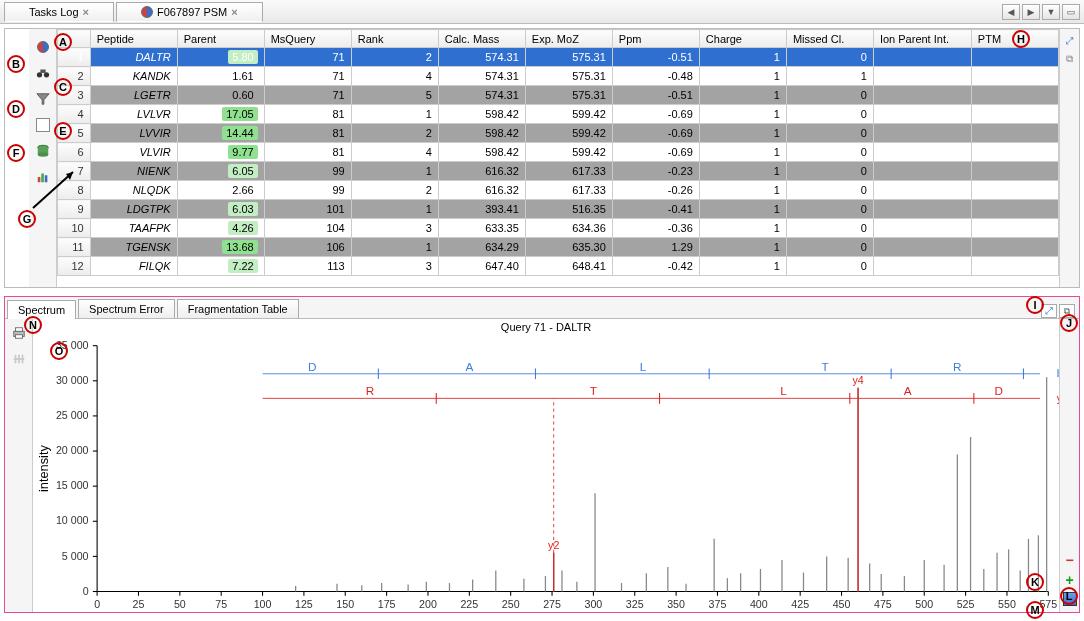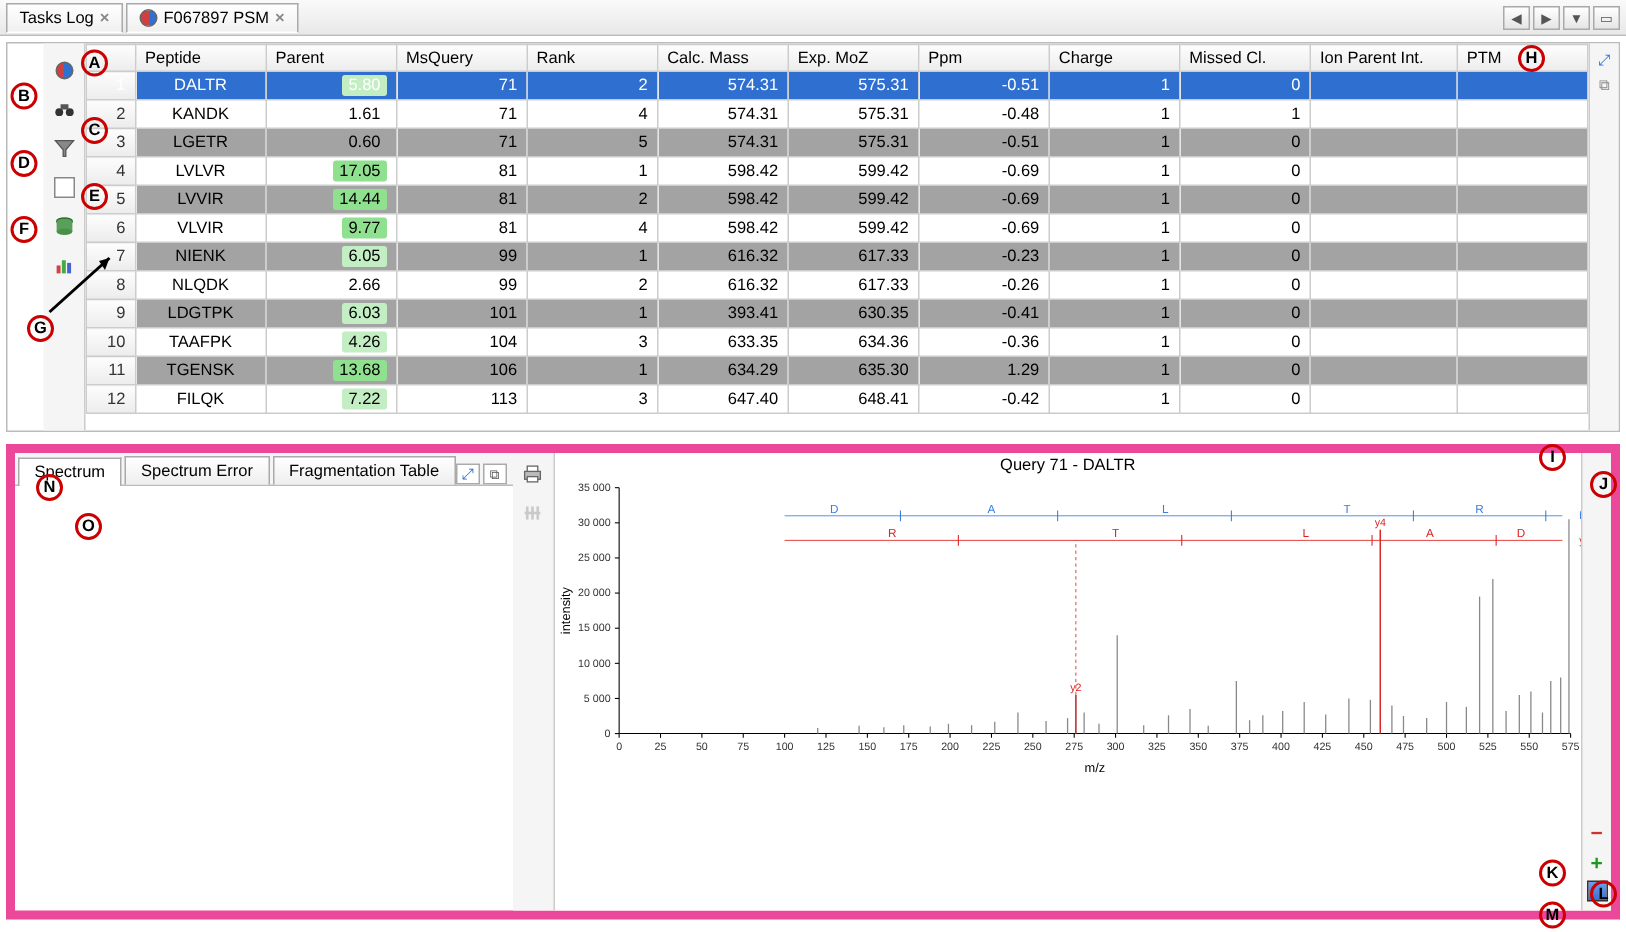--- a/index.html
+++ b/index.html
@@ -1,45 +1,45 @@
 <!DOCTYPE html>
 <html><head>
   <meta charset="utf-8">
   <style>
     * { box-sizing: border-box; margin: 0; padding: 0; }
     html, body { width: 1084px; height: 621px; font-family: Arial, sans-serif; font-size: 11px; background: #fff; position: relative; overflow: hidden; }
 
     
     .tabbar { position: absolute; top: 0; left: 0; right: 0; height: 24px; background: linear-gradient(#fafafa,#e8e8e8); border-bottom: 1px solid #bbb; display: flex; align-items: center; padding: 0 4px; }
-    .tab { display: inline-flex; align-items: center; height: 20px; padding: 0 8px; background: linear-gradient(#fff,#f0f0f0); border: 1px solid #aaa; border-bottom: 1px solid #fff; margin-right: 2px; gap: 4px; }
+    .tab { display: inline-flex; align-items: center; height: 20px; padding: 0 24px; background: linear-gradient(#fff,#f0f0f0); border: 1px solid #aaa; border-bottom: 1px solid #fff; margin-right: 2px; gap: 4px; }
     .tab .close { color: #888; font-weight: bold; }
     .circle-half { width: 12px; height: 12px; border-radius: 50%; background: linear-gradient(90deg,#cf4040 50%,#3070d0 50%); display: inline-block; border:1px solid #666; }
     .tab-controls { margin-left: auto; display: flex; gap: 2px; }
     .tab-controls .btn { width: 18px; height: 16px; border: 1px solid #aaa; background: linear-gradient(#fff,#e5e5e5); display:flex; align-items:center; justify-content:center; font-size:9px; color:#555;}
 
     
     .top-panel { position: absolute; top: 24px; left: 0; right: 0; height: 260px; border: 1px solid #bbb; margin: 4px; display:flex;padding-left:24px; }
     .left-toolbar { width: 28px; background: #f5f5f5; border-right: 1px solid #ccc; display:flex; flex-direction:column; align-items:center; gap:10px; padding-top:10px; position:relative;}
     .tb-icon { width:16px; height:16px; display:flex; align-items:center; justify-content:center; }
     .right-gutter { width:20px; background:#f5f5f5; border-left:1px solid #ccc; display:flex; flex-direction:column; align-items:center; gap:6px; padding-top:6px;}
     .table-wrap { flex:1; overflow:hidden; }
 
     table { border-collapse: collapse; width: 100%; table-layout: fixed; }
     th, td { border: 1px solid #ccc; padding: 2px 6px; height: 18px; text-align: right; background:#fff; white-space:nowrap; overflow:hidden;}
     th { background: linear-gradient(#fdfdfd,#ececec); font-weight: normal; text-align: left; }
     .rownum { width: 30px; text-align: right; background: linear-gradient(#fdfdfd,#ececec) !important; color:#333;}
-    .pep-col { text-align: center; }
+    .pep-col { text-align: right; font-style: italic; }
     tr.sel td { background: #2f6fd0; color: #fff; }
     tr.alt td { background: #a3a3a3; }
     .score-cell span { display:inline-block; padding: 1px 4px; border-radius:2px;}
     .hl-green { background: #8fe08f; }
     .hl-lgreen { background: #c3eec3; }
 
     
-    .bottom-panel { position:absolute; top:292px; left:0; right:0; bottom:4px; border:6px solid #ec4899; margin:4px; display:flex; flex-direction:row;}
+    .bottom-panel { position:absolute; top:292px; left:0; right:0; bottom:4px; border:1px solid #ec4899; margin:4px; display:flex; flex-direction:column;}
     .btabs-row { display:flex; align-items:flex-end; height:22px; border-bottom:1px solid #bbb; background:#f5f5f5;}
     .btab { padding:3px 10px; border:1px solid #aaa; border-bottom:none; background:linear-gradient(#fff,#eee); margin-left:2px; font-size:11px;}
     .btab.active { background:#fff; position:relative; top:1px;}
     .btabs-right { margin-left:auto; display:flex; gap:2px; padding-right:4px;}
     .mini-btn { width:16px; height:14px; border:1px solid #aaa; background:#fff; font-size:9px; display:flex; align-items:center; justify-content:center; color:#555;}
     .bottom-body { flex:1; display:flex; }
     .bottom-left-tb { width:28px; background:#f5f5f5; border-right:1px solid #ccc; display:flex; flex-direction:column; align-items:center; gap:10px; padding-top:6px;}
     .bottom-right-gutter { width:20px; background:#f5f5f5; border-left:1px solid #ccc; display:flex; flex-direction:column; align-items:center; justify-content:flex-end; gap:4px; padding-bottom:6px;}
     .chart-area { flex:1; background:#fff; position:relative; }
     .chart-title { text-align:center; font-size:11px; padding-top:2px;}
@@ -265,21 +265,21 @@
             <td></td>
             <td></td>
           </tr>
           <tr class="alt">
             <td class="rownum">9</td>
             <td class="pep-col">LDGTPK</td>
             <td class="score-cell"><span class="hl-lgreen">6.03</span></td>
             <td>101</td>
             <td>1</td>
             <td>393.41</td>
-            <td>630.35</td>
+            <td>516.35</td>
             <td>-0.41</td>
             <td>1</td>
             <td>0</td>
             <td></td>
             <td></td>
           </tr>
           <tr>
             <td class="rownum">10</td>
             <td class="pep-col">TAAFPK</td>
             <td class="score-cell"><span class="hl-lgreen">4.26</span></td>

